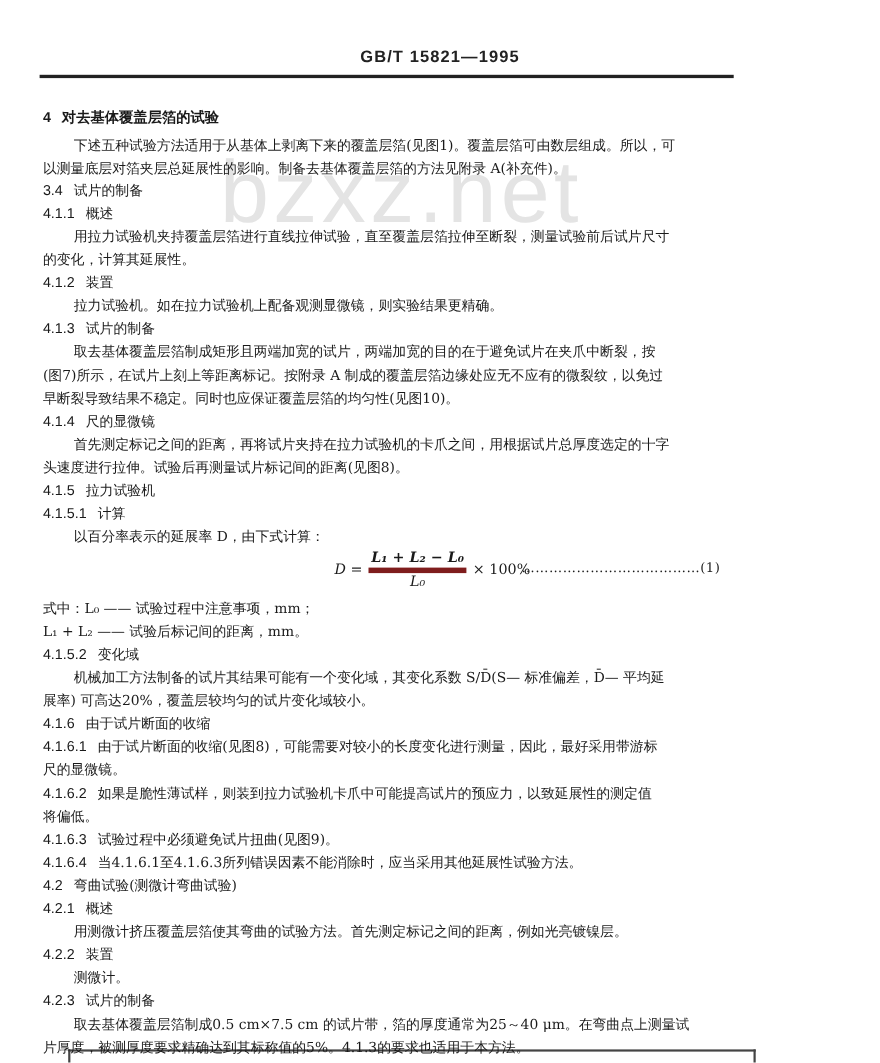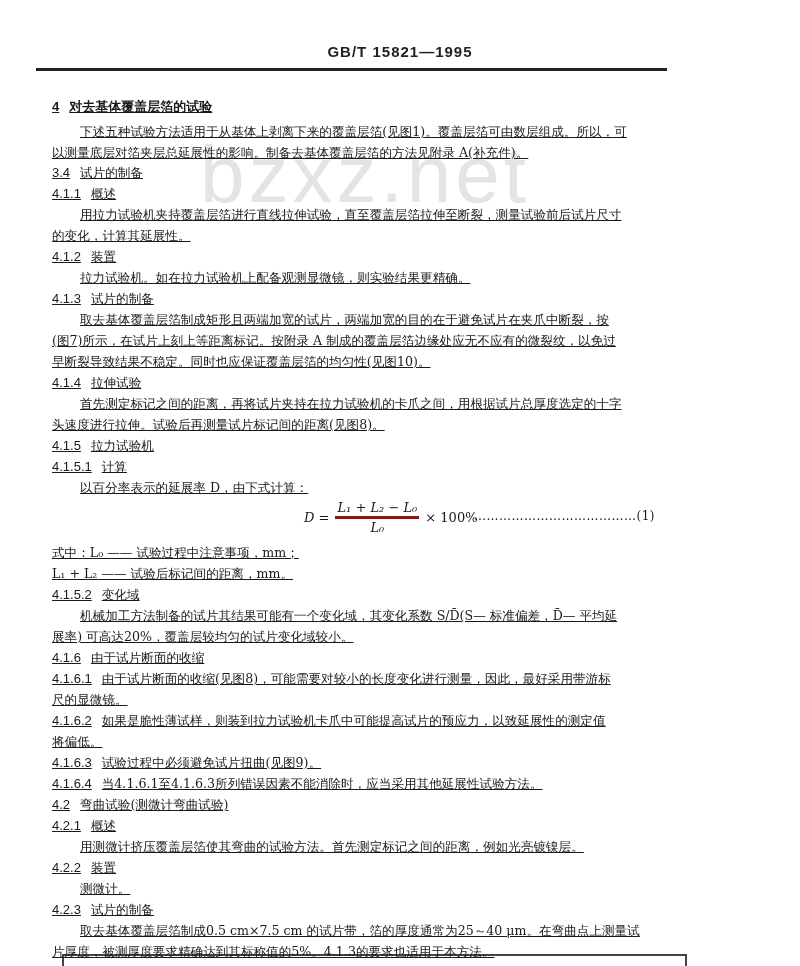--- a/index.html
+++ b/index.html
@@ -17,30 +17,30 @@
   .header-rule {
     position: absolute; top: 68px; left: 36px; width: 631px; height: 3px; background: #222;
   }
   .watermark {
     position: absolute; top: 135px; left: 200px;
     font-family: "Liberation Sans", "DejaVu Sans", sans-serif;
     font-size: 80px; font-weight: normal; color: #e4e4e4; letter-spacing: 4px;
     z-index: 0; line-height: 1;
   }
   .content { position: absolute; left: 36px; top: 90px; width: 635px; z-index: 1; }
-  .line { position: absolute; left: 16px; white-space: nowrap; font-size: 12.6px; line-height: 18px; text-decoration: underline; }
+  .line { position: absolute; left: 3px; white-space: nowrap; font-size: 12.6px; line-height: 18px; }
   .h1 { font-family: "DejaVu Sans", sans-serif; font-weight: bold; font-size: 13px; }
   .num { font-family: "Liberation Sans", "DejaVu Sans", sans-serif; font-size: 13px; margin-right: 10px; }
   .indent { padding-left: 28px; }
   .formula {
     position: absolute; left: 0; width: 635px; height: 40px;
   }
   .formula .expr { position: absolute; left: 268px; top: 0; display: flex; align-items: center; font-size: 13px; font-style: italic; }
   .frac { display: inline-flex; flex-direction: column; align-items: center; margin: 0 6px; }
-  .frac .numr { border-bottom: 3px solid #7f1d1d; padding: 0 2px 1px; }
+  .frac .numr { border-bottom: 5px solid #7f1d1d; padding: 0 2px 1px; font-weight: bold; }
   .frac .den { padding-top: 1px; }
   .formula .times { font-style: normal; }
   .formula .eqno { position: absolute; left: 438px; top: 9px; font-size: 12px; letter-spacing: 0.5px; }
   .box {
     position: absolute; left: 62px; top: 954px; width: 621px; height: 30px;
     border: 2px solid #444; border-bottom: none;
   }
 </style>
 </head>
 <body>
@@ -73,21 +73,21 @@
     <div class="line indent" style="top:179px">拉力试验机。如在拉力试验机上配备观测显微镜，则实验结果更精确。</div>
 
     <div class="line" style="top:200px">
       <span class="num">4.1.3</span><span>试片的制备</span>
     </div>
     <div class="line indent" style="top:221px">取去基体覆盖层箔制成矩形且两端加宽的试片，两端加宽的目的在于避免试片在夹爪中断裂，按</div>
     <div class="line" style="top:242px">(图7)所示，在试片上刻上等距离标记。按附录 A 制成的覆盖层箔边缘处应无不应有的微裂纹，以免过</div>
     <div class="line" style="top:263px">早断裂导致结果不稳定。同时也应保证覆盖层箔的均匀性(见图10)。</div>
 
     <div class="line" style="top:284px">
-      <span class="num">4.1.4</span><span>拉伸试验</span>
+      <span class="num">4.1.4</span><span>尺的显微镜</span>
     </div>
     <div class="line indent" style="top:305px">首先测定标记之间的距离，再将试片夹持在拉力试验机的卡爪之间，用根据试片总厚度选定的十字</div>
     <div class="line" style="top:326px">头速度进行拉伸。试验后再测量试片标记间的距离(见图8)。</div>
 
     <div class="line" style="top:347px">
       <span class="num">4.1.5</span><span>拉力试验机</span>
     </div>
     <div class="line" style="top:368px">
       <span class="num">4.1.5.1</span><span>计算</span>
     </div>

